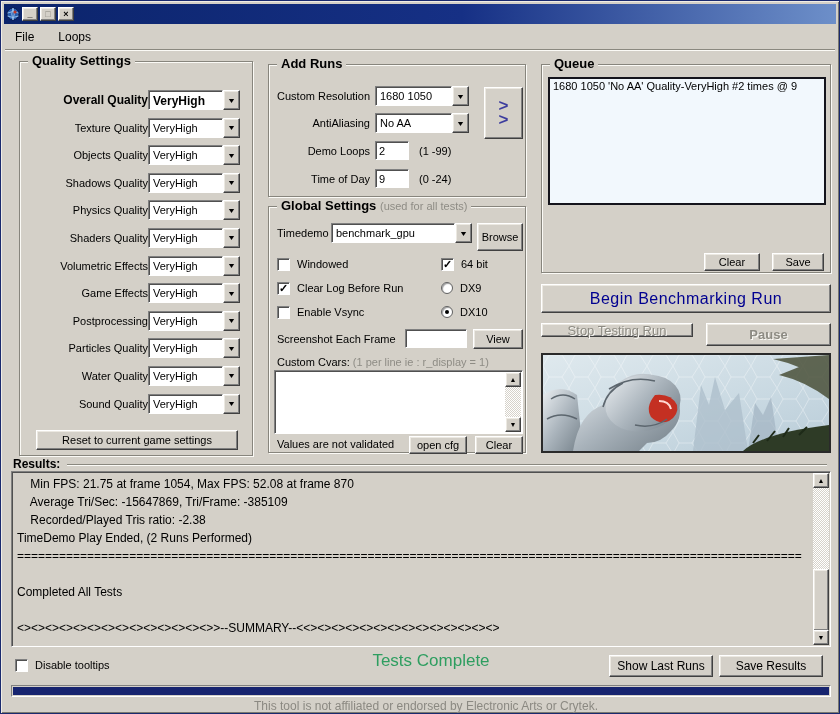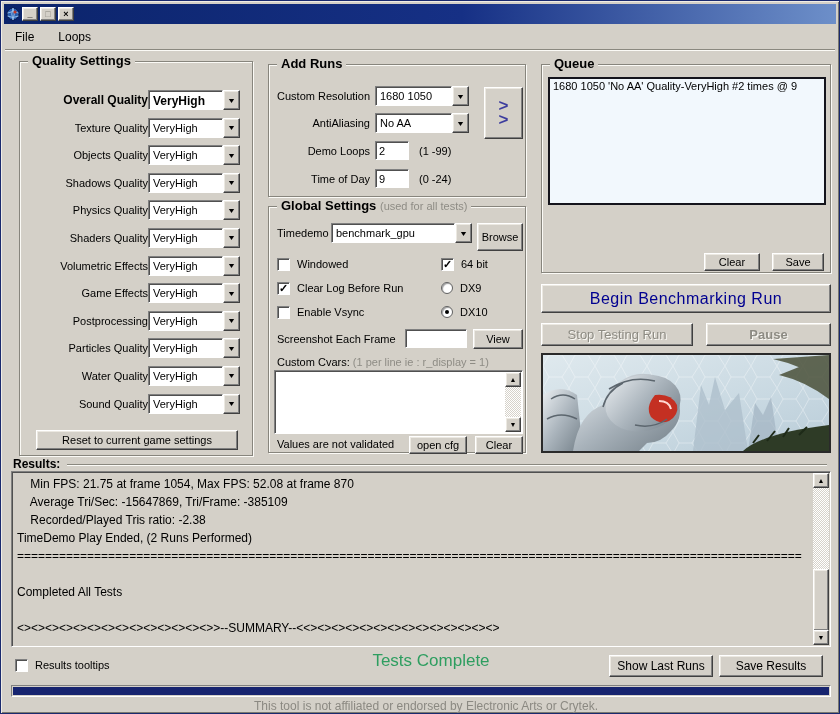--- a/index.html
+++ b/index.html
@@ -362,21 +362,21 @@
   <div class="groupbox" style="left:540px; top:63px; width:290px; height:209px;">
     <span class="grouptitle">Queue</span>
     <div style="position:absolute; left:6px; top:12px; width:278px; height:128px; background:#f2f8fd; border:2px solid #14141c; font-size:11px; padding:1px 3px; overflow:hidden;">
       <div>1680 1050 'No AA' Quality-VeryHigh #2 times @ 9</div>
     </div>
     <div class="btn raised" style="left:162px; top:188px; width:56px; height:18px;">Clear</div>
     <div class="btn raised" style="left:230px; top:188px; width:52px; height:18px;">Save</div>
   </div>
 
   <div class="btn raised begin" style="left:540px; top:283px; width:290px; height:29px;">Begin Benchmarking Run</div>
-  <div class="btn raised disabled" style="left:540px; top:322px; width:152px; height:23px; font-size:13px;">Stop Testing Run</div>
+  <div class="btn raised disabled" style="left:540px; top:322px; width:152px; height:14px; font-size:13px;">Stop Testing Run</div>
   <div class="btn raised disabled" style="left:705px; top:322px; width:125px; height:23px; font-size:13px; font-weight:bold;">Pause</div>
 
   <div style="position:absolute; left:540px; top:352px; width:290px; height:100px; border:2px solid #2a2a2a;">
     <svg width="286" height="96" viewBox="0 0 286 96" preserveAspectRatio="none">
       <defs>
         <linearGradient id="sky" x1="0" y1="0" x2="1" y2="1">
           <stop offset="0" stop-color="#dfe9ee"></stop>
             <stop offset="0.6" stop-color="#c9d9e2"></stop>
             <stop offset="1" stop-color="#b9ccd8"></stop>
         </linearGradient>
@@ -429,21 +429,21 @@
       <span class="track"></span>
       <span class="thumb raised" style="top:96px; height:62px;"></span>
       <span class="sb-btn raised down">
           <i>▼</i>
         </span>
     </div>
   </div>
 
   <div class="check-row" style="left:14px; top:657px;">
     <span class="cbox"></span>
-    <span class="check-label">Results tooltips</span>
+    <span class="check-label">Disable tooltips</span>
   </div>
   <span class="status-green">Tests Complete</span>
   <div class="btn raised" style="left:608px; top:654px; width:104px; height:22px; font-size:12px;">Show Last Runs</div>
   <div class="btn raised" style="left:718px; top:654px; width:104px; height:22px; font-size:12px;">Save Results</div>
   <div class="progress">
       <div class="fill"></div>
     </div>
   <div class="disclaimer">This tool is not affiliated or endorsed by Electronic Arts or Crytek.</div>
 
 </div>

